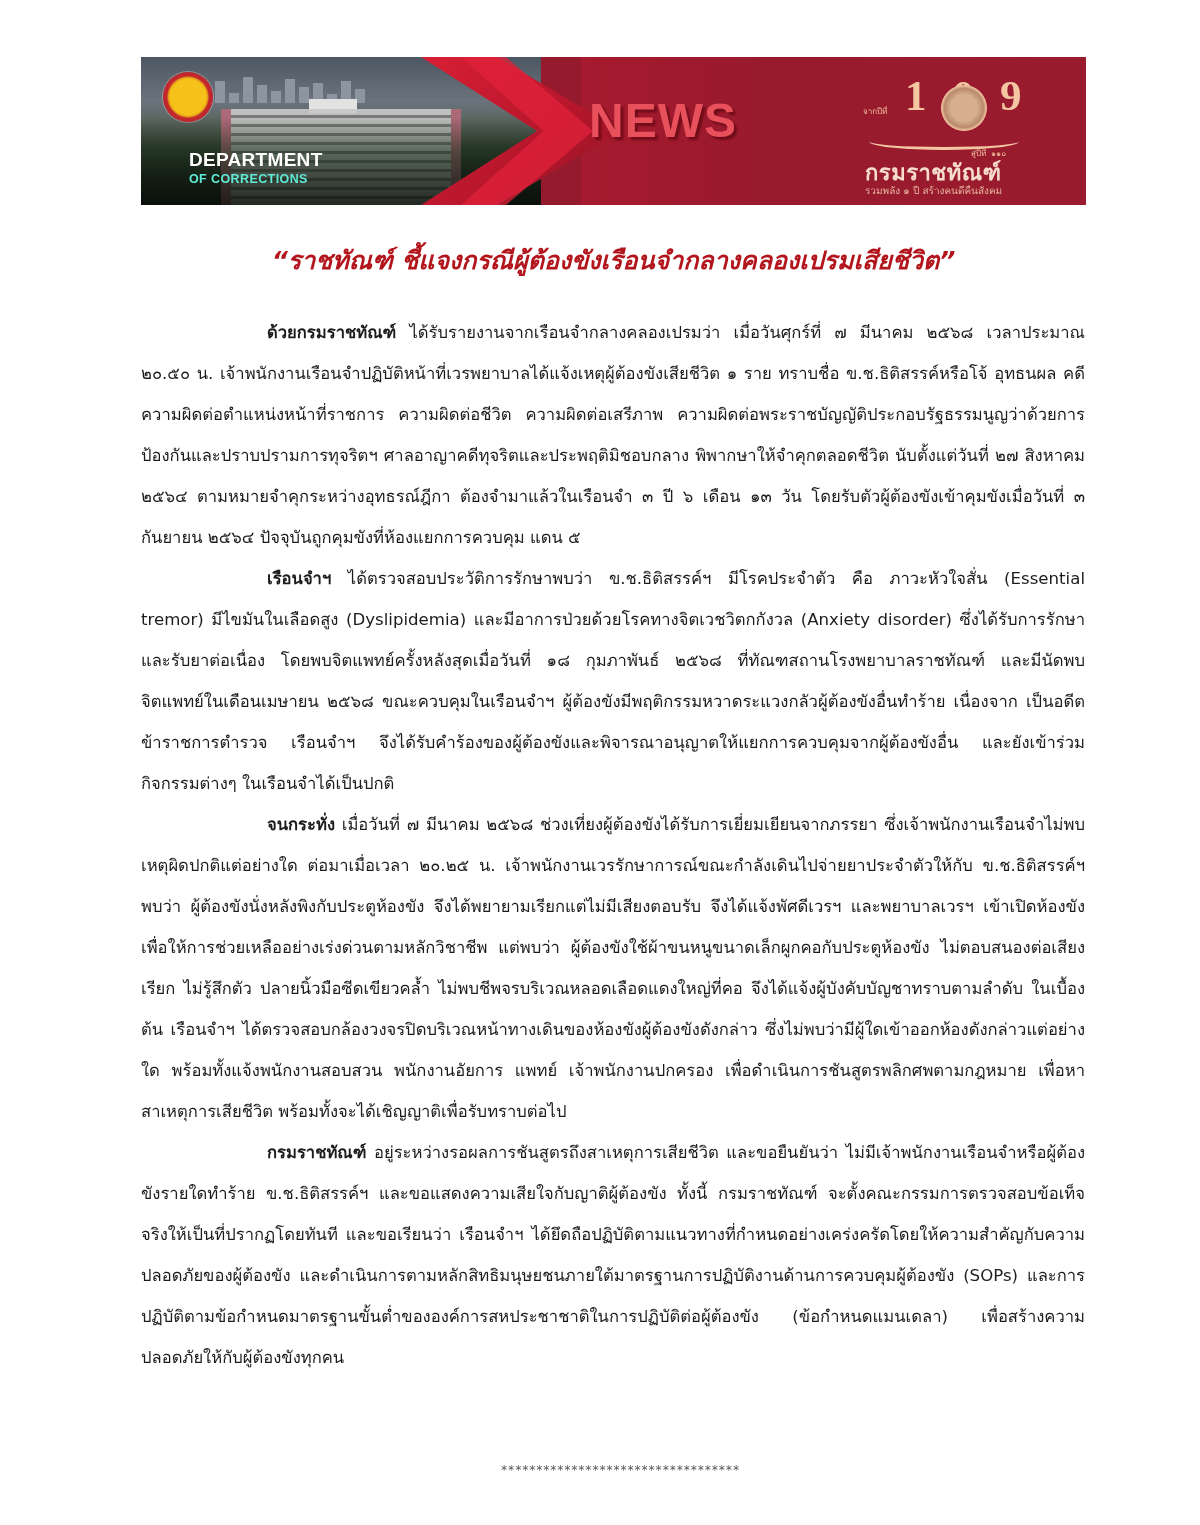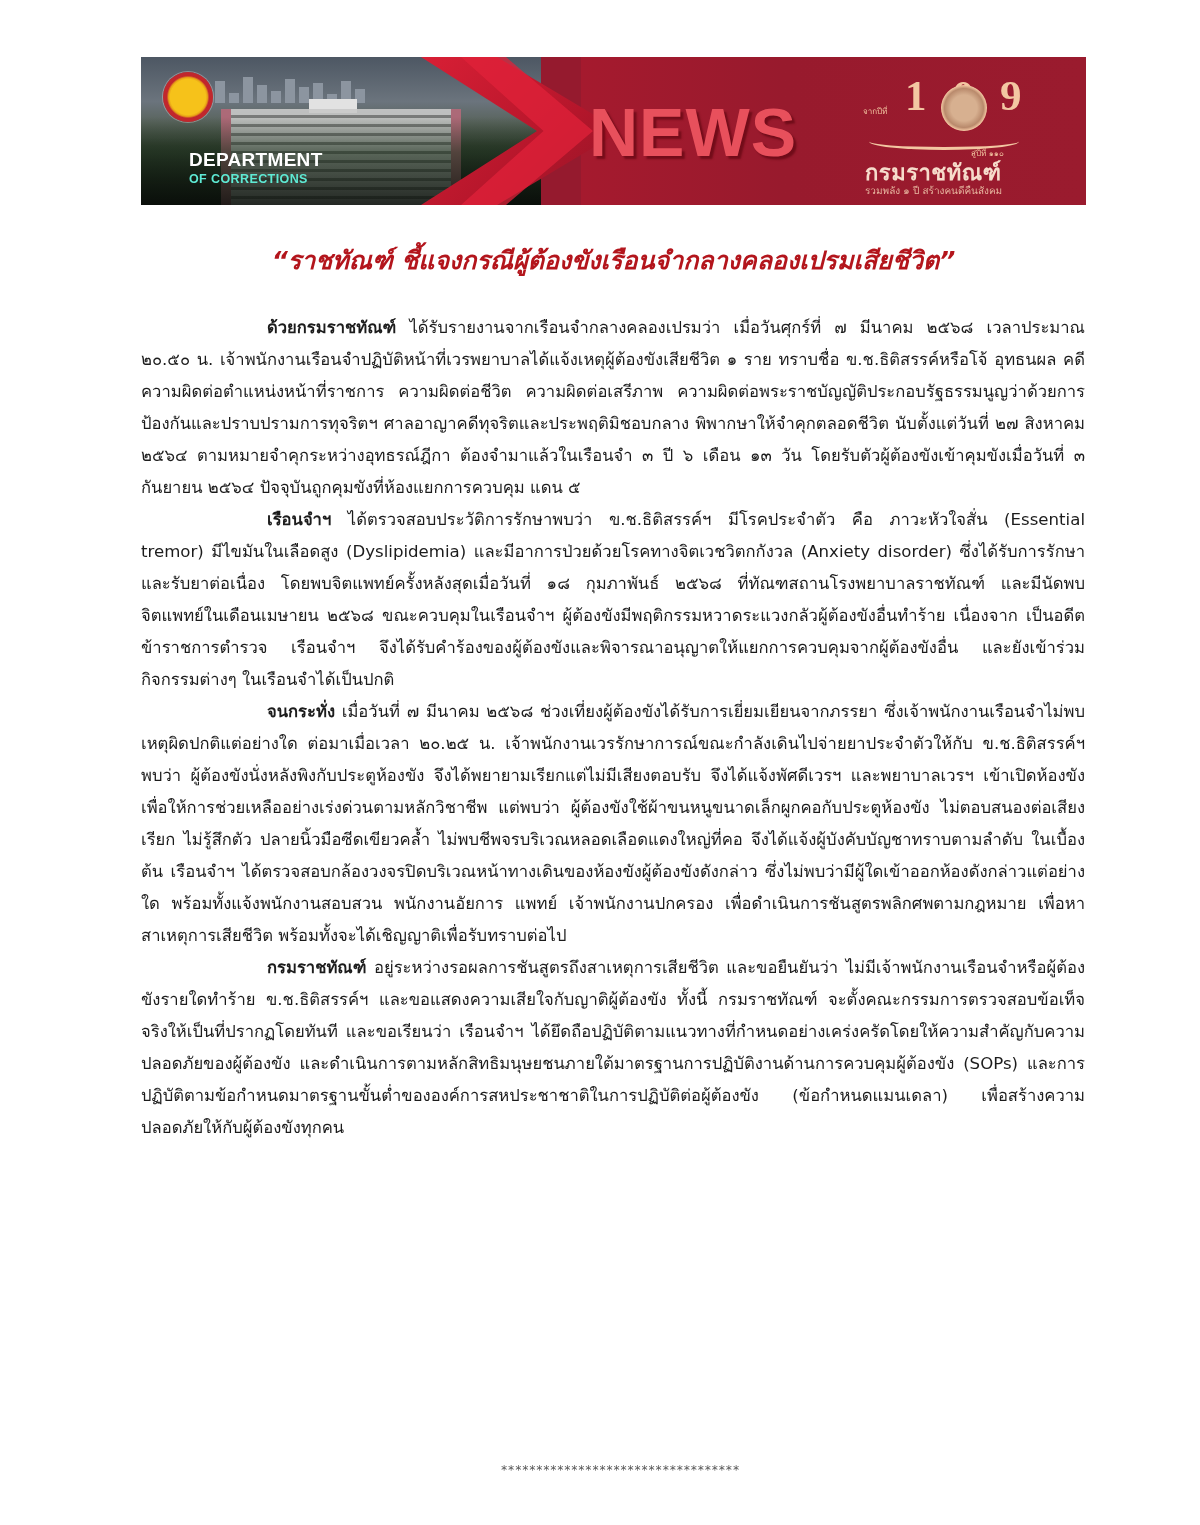--- a/index.html
+++ b/index.html
@@ -30,41 +30,41 @@
     font-weight: bold; font-size: 12.5px; letter-spacing: 0.4px; }
   .chevron { position: absolute; left: 280px; top: 0; width: 200px; height: 148px;
     background: linear-gradient(135deg, #d81f35 0%, #b5162b 60%, #8e1527 100%);
     clip-path: polygon(0 0, 38% 0, 100% 50%, 38% 100%, 0 100%, 58% 50%); }
   .chevron2 { position: absolute; left: 320px; top: 0; width: 150px; height: 148px;
     background: #e0223a; opacity: .75;
     clip-path: polygon(0 0, 30% 0, 88% 50%, 30% 100%, 0 100%, 55% 50%); }
   .red-panel { position: absolute; left: 440px; top: 0; right: 0; height: 148px;
     background: linear-gradient(90deg, #a51a2e 0%, #981a2d 40%, #9a1b2e 100%); }
   .news { position: absolute; left: 448px; top: 36px; font-family: "Liberation Sans", sans-serif; font-weight: bold;
-    font-size: 68px; color: #e8505c; letter-spacing: 1px; text-shadow: 3px 3px 2px rgba(80,0,10,0.55); }
+    font-size: 48px; color: #e8505c; letter-spacing: 1px; text-shadow: 3px 3px 2px rgba(80,0,10,0.55); }
   .anniv { position: absolute; left: 712px; top: 18px; width: 180px; height: 120px; }
   .anniv-num { position: absolute; left: 52px; top: -4px; font-family: "Liberation Serif", serif; font-size: 43px;
     color: #f3c7a2; letter-spacing: 26px; font-weight: bold; }
   .anniv-seal { position: absolute; left: 88px; top: 10px; width: 46px; height: 46px; border-radius: 50%;
     background: radial-gradient(circle, #d7b090 0 40%, #b98a6c 60%, #f3c7a2 70%, #a52a36 75%);  }
   .anniv-small { position: absolute; left: 10px; top: 30px; font-size: 8px; color: #f3c7a2; text-align: right; }
   .anniv-swoosh { position: absolute; left: 16px; top: 58px; width: 150px; height: 14px; border-bottom: 3px solid #f3c7a2;
     border-radius: 0 0 80% 80%; }
-  .anniv-sub { position: absolute; left: 118px; top: 72px; font-size: 8px; color: #f3c7a2; }
+  .anniv-sub { position: absolute; left: 118px; top: 72px; font-size: 8px; color: #f3c7a2; font-family: Liberation Mono, monospace; }
   .anniv-name { position: absolute; left: 12px; top: 80px; font-size: 22px; color: #f6dccb; font-weight: bold; letter-spacing: 0.5px; }
   .anniv-tag { position: absolute; left: 12px; top: 108px; font-size: 10px; color: #e8b7a0; white-space: nowrap; }
 
   
   .headline { position: absolute; left: 0; top: 240px; width: 1227px; text-align: center;
     font-family: "DejaVu Sans", sans-serif; font-style: italic; font-weight: bold; font-size: 25px;
     color: #b3151c; letter-spacing: 0px; }
 
   
   .body-text { position: absolute; left: 141px; top: 312px; width: 944px;
-    font-family: "DejaVu Sans", sans-serif; font-size: 16.6px; line-height: 32px; color: #1c1c1c;
+    font-family: "DejaVu Sans", sans-serif; font-size: 16.6px; line-height: 41px; color: #1c1c1c;
     text-align: justify; }
   .para { margin: 0; text-indent: 126px; }
   .para .lead { font-weight: bold; }
   .stars { position: absolute; left: 0; top: 1463px; width: 1240px; text-align: center;
     font-family: "DejaVu Sans Mono", monospace; font-size: 12px; color: #555; letter-spacing: -0.2px; }
 </style>
 </head>
 <body>
 
 <div class="banner">

